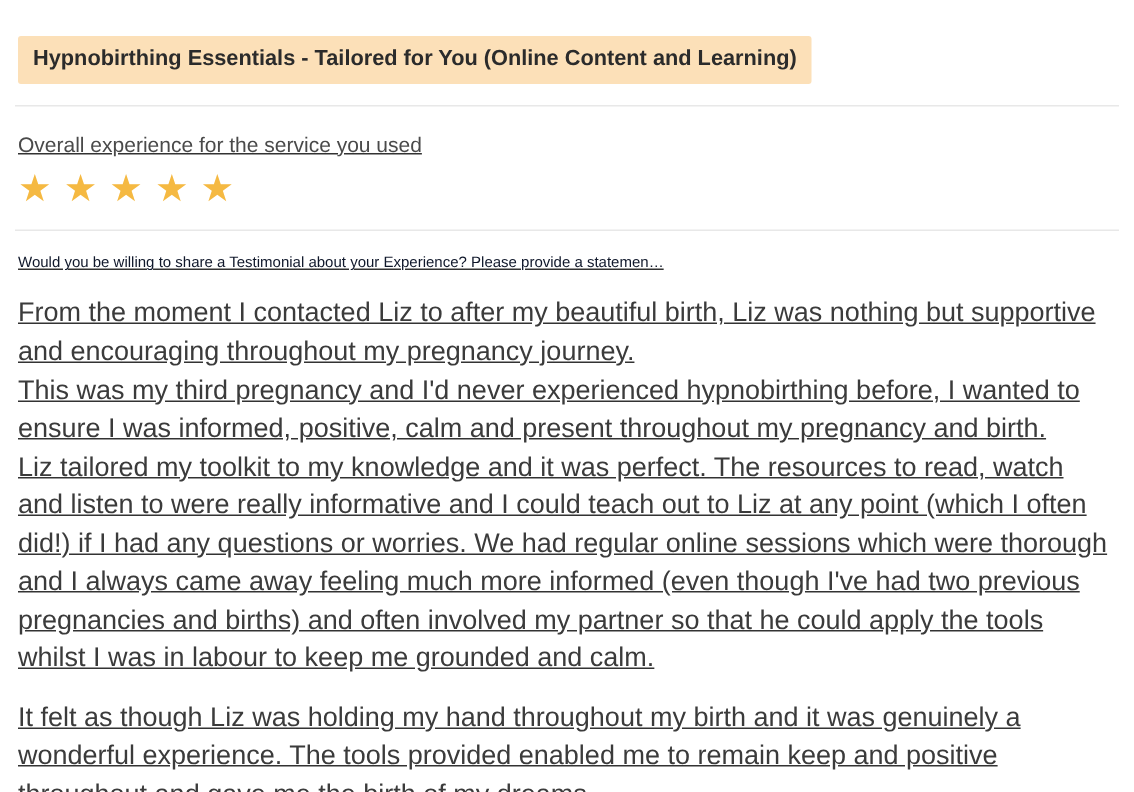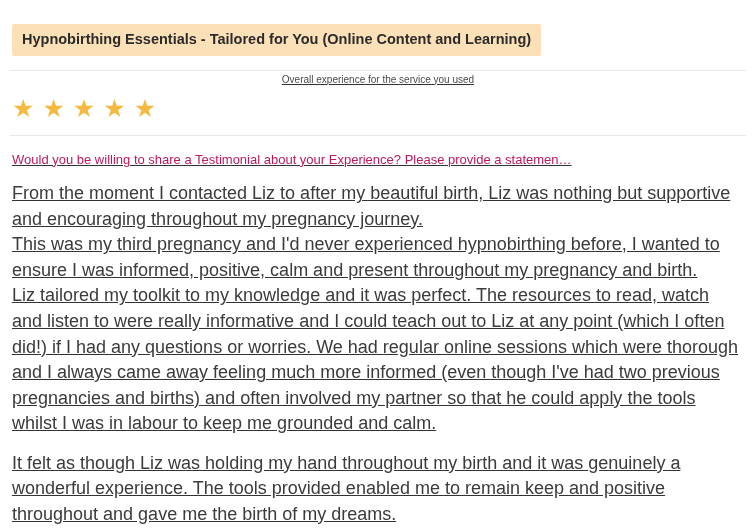--- a/index.html
+++ b/index.html
@@ -32,39 +32,38 @@
     margin-top: 2px;
   }
   .divider {
     border-bottom: 1px solid #e8e8e8;
     margin: 14px 0 0 0;
   }
   .section {
     padding: 0 2px;
   }
   .question-label {
-    font-size: 10px;
+    font-size: 14px;
     color: #4a4a4a;
-    margin: 3px 0 0 0;
+    margin: 17px 0 0 0;
     line-height: 1.2;
-    text-align: center;
   }
   .stars {
     margin: 10px 0 0 0;
     letter-spacing: 4px;
     line-height: 1;
     font-size: 0;
   }
   .star {
     display: inline-block;
     margin-right: 4px;
   }
   .prompt {
-    font-size: 13px;
-    color: #be185d;
+    font-size: 10px;
+    color: #0f172a;
     margin: 16px 0 0 0;
     white-space: nowrap;
     overflow: hidden;
     text-overflow: ellipsis;
     line-height: 1.2;
   }
   .body-text {
     font-size: 18px;
     color: #3b3b3b;
     line-height: 1.42;

